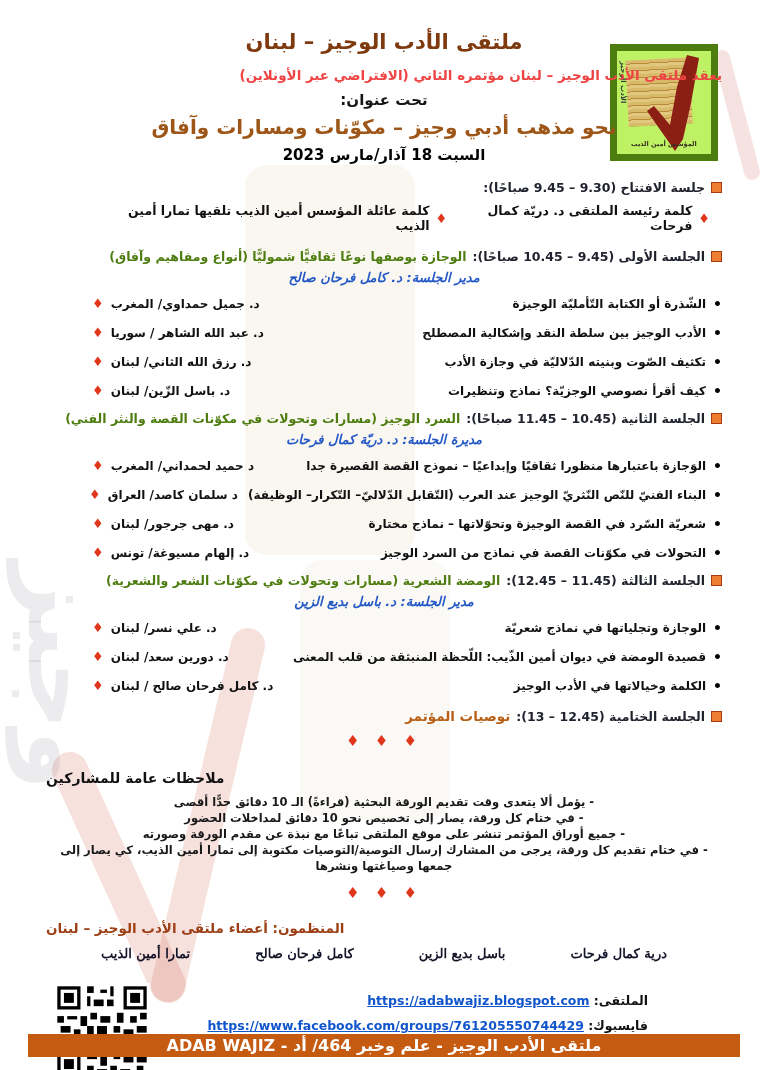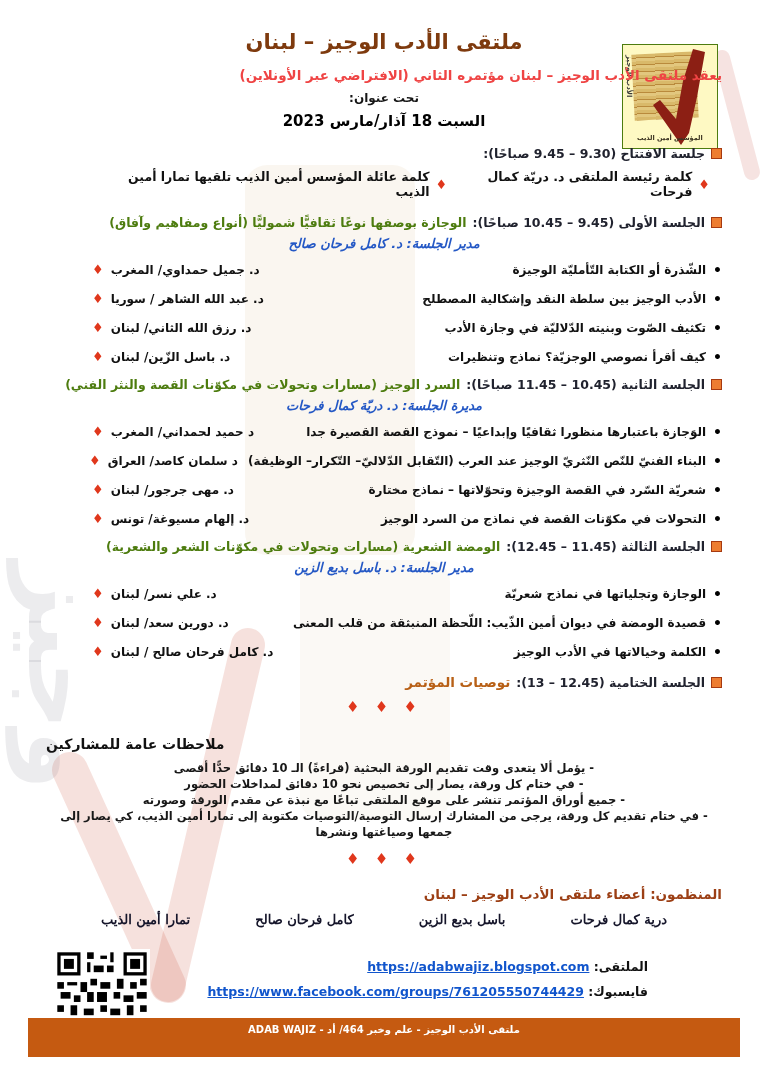--- a/index.html
+++ b/index.html
@@ -4,21 +4,21 @@
 <style>
   html,body{margin:0;padding:0;background:#e8e8e8;}
   .page{position:relative;width:768px;height:1070px;margin:0 auto;background:#ffffff;
         overflow:hidden;font-family:"DejaVu Sans",sans-serif;font-weight:700;color:#111;direction:rtl;}
   .wm{position:absolute;inset:0;z-index:0;pointer-events:none;}
   .wm-letters{position:absolute;left:6px;top:270px;height:520px;writing-mode:vertical-rl;
         font-size:96px;color:rgba(110,110,122,0.13);letter-spacing:8px;font-weight:700;}
   .content{position:relative;z-index:2;padding:0 46px;}
   .org-title{padding-top:30px;text-align:center;font-size:21px;color:#7e3a0e;letter-spacing:.5px;}
   .intro{margin-top:13px;text-align:right;font-size:13.5px;color:#ef4444;}
-  .under{margin-top:8px;text-align:center;font-size:12px;color:#161616;}
+  .under{margin-top:8px;text-align:center;font-size:15px;color:#161616;}
   .conf-title{margin-top:6px;text-align:center;font-size:20px;color:#9d5617;}
   .date{margin-top:7px;text-align:center;font-size:15px;color:#000;}
   .session-head{margin-top:16px;display:flex;align-items:center;gap:6px;font-size:12.5px;white-space:nowrap;}
   .sq{flex:none;width:9px;height:9px;background:#ed7d31;border:1px solid #a63a10;display:inline-block;}
   .shead-label{color:#20222e;}
   .shead-topic{color:#4d7c0f;}
   .opening-items{margin-top:8px;display:flex;justify-content:space-between;
         padding-left:52px;padding-right:12px;font-size:12.5px;}
   .op-item{display:flex;align-items:center;gap:6px;}
   .dmd{color:#e0371c;font-size:13px;line-height:1;}
@@ -27,32 +27,32 @@
   .paper-row{display:flex;align-items:center;height:29px;}
   .topic{flex:1;display:flex;align-items:center;gap:7px;font-size:12px;white-space:nowrap;}
   .dot{color:#000;font-size:14px;line-height:1;}
   .speaker{flex:none;width:205px;display:flex;direction:ltr;align-items:center;gap:7px;
         font-size:12px;white-space:nowrap;padding-left:46px;box-sizing:border-box;}
   .closing-row{margin-top:8px;display:flex;align-items:center;gap:6px;font-size:12.5px;}
   .closing-topic{color:#b86016;font-size:13.5px;}
   .triple{margin-top:8px;text-align:center;color:#e0371c;font-size:15px;letter-spacing:5px;}
   .notes-title{margin-top:20px;text-align:left;font-size:14px;}
   .notes{margin-top:8px;text-align:center;font-size:11.5px;line-height:16px;color:#181818;}
-  .org-heading{margin-top:18px;text-align:right;font-size:13.5px;color:#9c3f15;}
+  .org-heading{margin-top:18px;text-align:left;font-size:13.5px;color:#9c3f15;}
   .names-row{margin-top:10px;display:flex;justify-content:space-between;padding:0 55px;
         font-size:13px;color:#15152a;font-family:"DejaVu Serif",serif;}
   .links-wrap{position:relative;margin-top:22px;height:100px;}
   .links{margin-right:74px;text-align:right;font-size:12.5px;padding-top:10px;}
   .links .row{margin-bottom:10px;}
   .url{direction:ltr;unicode-bidi:embed;color:#1155cc;text-decoration:underline;font-size:12.5px;}
   .qr{position:absolute;left:8px;top:0;width:96px;height:96px;}
-  .footer-bar{position:absolute;z-index:3;left:28px;right:28px;bottom:13px;height:39px;
-        background:#c55a11;color:#fff;text-align:center;font-size:10px;line-height:23px;white-space:nowrap;}
+  .footer-bar{position:absolute;z-index:3;left:28px;right:28px;bottom:13px;height:23px;
+        background:#c55a11;color:#fff;text-align:center;font-size:16px;line-height:23px;white-space:nowrap;}
   .logo{position:absolute;z-index:2;right:50px;top:44px;width:94px;height:103px;
-        background:#fef9c3;border:1px solid #4d7c0f;overflow:hidden;}
+        background:#bef264;border:7px solid #4d7c0f;overflow:hidden;}
   .logo-paper{position:absolute;left:10px;top:8px;width:64px;height:66px;transform:rotate(-3deg);
         background:repeating-linear-gradient(180deg,#d9b96a 0 3px,#b98a3c 3px 4px,#e2c77e 4px 7px);}
   .logo-side{position:absolute;left:2px;top:10px;writing-mode:vertical-rl;font-size:7px;color:#3a3a3a;}
   .logo-cap{position:absolute;left:14px;bottom:6px;font-size:6.5px;color:#3a3220;white-space:nowrap;}
   .logo svg{position:absolute;inset:0;}
 </style>
 </head>
 <body>
 
 <div class="page">
@@ -74,20 +74,21 @@
       <polygon points="70,4 82,7 74,52 66,88 58,100 30,60 37,55 53,74 60,36" fill="#8c1f14"></polygon>
     </svg>
     <div class="logo-side">الأدب الوجيز</div>
     <div class="logo-cap">المؤسس أمين الذيب</div>
   </div>
 
   <div class="content">
     <div class="org-title">ملتقى الأدب الوجيز – لبنان</div>
     <div class="intro">يعقد ملتقى الأدب الوجيز – لبنان مؤتمره الثاني (الافتراضي عبر الأونلاين)</div>
     <div class="under">تحت عنوان:</div>
+    <div class="conf-title">نحو مذهب أدبي وجيز – مكوّنات ومسارات وآفاق</div>
     <div class="date">السبت 18 آذار/مارس 2023</div>
 
     <div class="session-head">
       <span class="sq"></span>
       <span class="shead-label">جلسة الافتتاح (9.30 – 9.45 صباحًا):</span>
     </div>
     <div class="opening-items">
       <div class="op-item">
         <span class="dmd">♦</span>
         <span>كلمة رئيسة الملتقى د. دريّة كمال فرحات</span>

